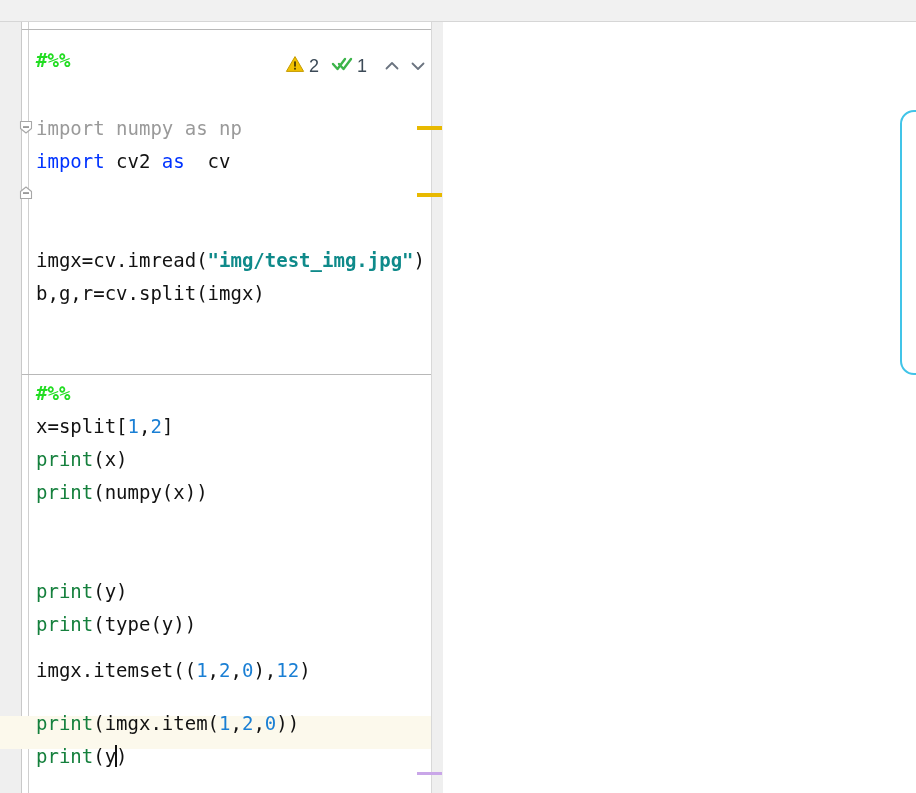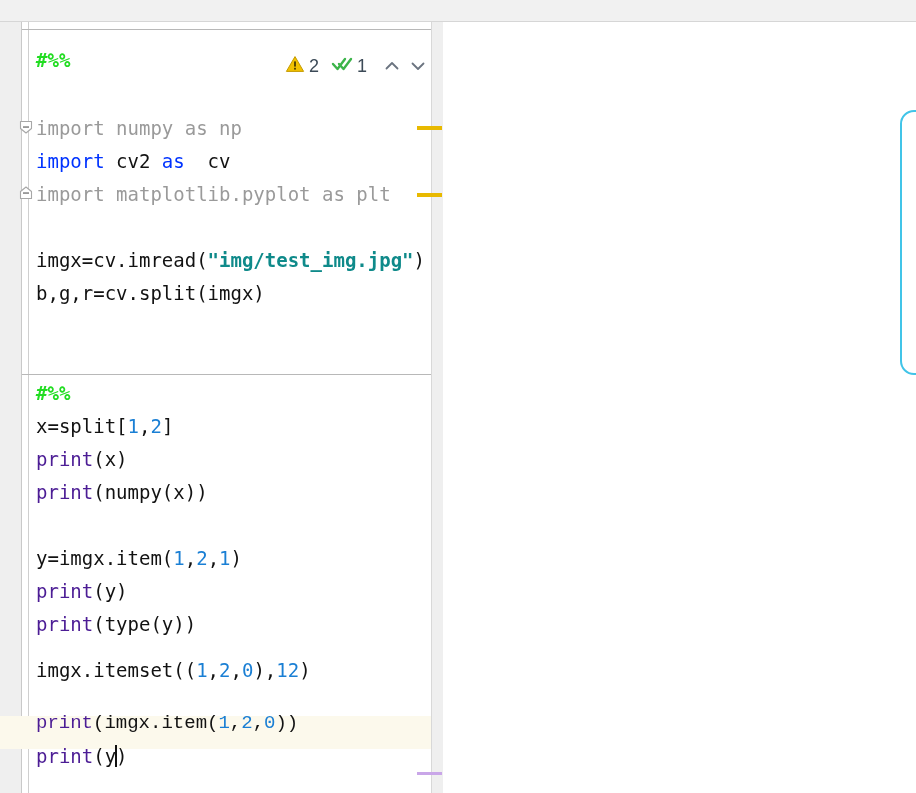--- a/index.html
+++ b/index.html
@@ -25,21 +25,21 @@
   .stripe-mark{position:absolute;left:-15px;width:25px;height:4px;}
 
   
   .cellbar{position:absolute;left:22px;right:0;height:1px;background:#b8b8b8;}
 
   .line{position:absolute;left:0;height:33px;line-height:33px;font-size:19px;white-space:pre;letter-spacing:0px;}
   .kw{color:#0033ff;}
   .kw-dim{color:#9a9a9a;}
   .num{color:#1a7fd4;}
   .str{color:#0f8a8a;font-weight:bold;}
-  .fn{color:#4c1d95;}
+  .fn{color:#15803d;}
   .plain{color:#121212;}
   .cellmark{color:#22dd22;font-style:italic;font-weight:bold;}
   .dim{color:#9a9a9a;}
 
   .curline{position:absolute;left:0;width:443px;height:33px;background:#fcf9ec;}
   .caret{display:inline-block;width:2px;height:22px;background:#111;vertical-align:-4px;margin:0 -1px;}
 
   .squiggle{
     text-decoration:none;
     background-image:
@@ -123,34 +123,32 @@
     <div class="fold" style="top:163px;">
       <svg width="16" height="16" viewBox="0 0 16 16">
           <path d="M2.5 13.5 H13.5 V6.5 L8 2 L2.5 6.5 Z" fill="#ffffff" stroke="#a7a7a7" stroke-width="1.1" stroke-linejoin="round"></path>
           <rect x="5" y="7.4" width="6" height="1.3" fill="#6e6e6e"></rect>
         </svg>
     </div>
 
     <div class="codearea">
       <div class="line" style="top:90px;"><span class="kw-dim">import</span><span class="dim"> numpy </span><span class="kw-dim">as</span><span class="dim"> np</span></div>
       <div class="line" style="top:123px;"><span class="kw">import</span><span class="plain"> cv2 </span><span class="kw">as</span><span class="plain">  cv</span></div>
-      <div class="line" style="top:156px;"><span class="kw-dim">import</span><span class="dim"> matplotlib.pyplot </span><span class="kw-dim">as</span><span class="dim"> plt</span></div>
       <div class="line" style="top:222px;"><span class="plain squiggle">imgx</span><span class="plain">=cv.imread(</span><span class="str">"img/test_img.jpg"</span><span class="plain">)</span></div>
       <div class="line" style="top:255px;"><span class="plain">b,g,r=cv.split(imgx)</span></div>
 
       <div class="line cellmark" style="top:355px;">#%%</div>
 
       <div class="line" style="top:388px;"><span class="plain">x=split[</span><span class="num">1</span><span class="plain">,</span><span class="num">2</span><span class="plain">]</span></div>
       <div class="line" style="top:421px;"><span class="fn">print</span><span class="plain">(x)</span></div>
       <div class="line" style="top:454px;"><span class="fn">print</span><span class="plain">(numpy(x))</span></div>
-      <div class="line" style="top:520px;"><span class="plain">y=imgx.item(</span><span class="num">1</span><span class="plain">,</span><span class="num">2</span><span class="plain">,</span><span class="num">1</span><span class="plain">)</span></div>
       <div class="line" style="top:553px;"><span class="fn">print</span><span class="plain">(y)</span></div>
       <div class="line" style="top:586px;"><span class="fn">print</span><span class="plain">(type(y))</span></div>
       <div class="line" style="top:632px;"><span class="plain">imgx.itemset((</span><span class="num">1</span><span class="plain">,</span><span class="num">2</span><span class="plain">,</span><span class="num">0</span><span class="plain">),</span><span class="num">12</span><span class="plain">)</span></div>
-      <div class="line" style="top:685px;font-family:Liberation Mono, monospace;"><span class="fn">print</span><span class="plain">(imgx.item(</span><span class="num">1</span><span class="plain">,</span><span class="num">2</span><span class="plain">,</span><span class="num">0</span><span class="plain">))</span></div>
+      <div class="line" style="top:685px;"><span class="fn">print</span><span class="plain">(imgx.item(</span><span class="num">1</span><span class="plain">,</span><span class="num">2</span><span class="plain">,</span><span class="num">0</span><span class="plain">))</span></div>
       <div class="line" style="top:718px;"><span class="fn">print</span><span class="plain">(y</span><span class="caret"></span><span class="plain">)</span></div>
     </div>
 
     <div class="cellbar" style="top:352px;"></div>
   </div>
 
   <div class="stripe">
     <div class="stripe-mark" style="top:104px;background:#e8b900;"></div>
     <div class="stripe-mark" style="top:171px;background:#e8b900;"></div>
     <div class="stripe-mark" style="top:750px;background:#c9a6e8;height:3px;"></div>

